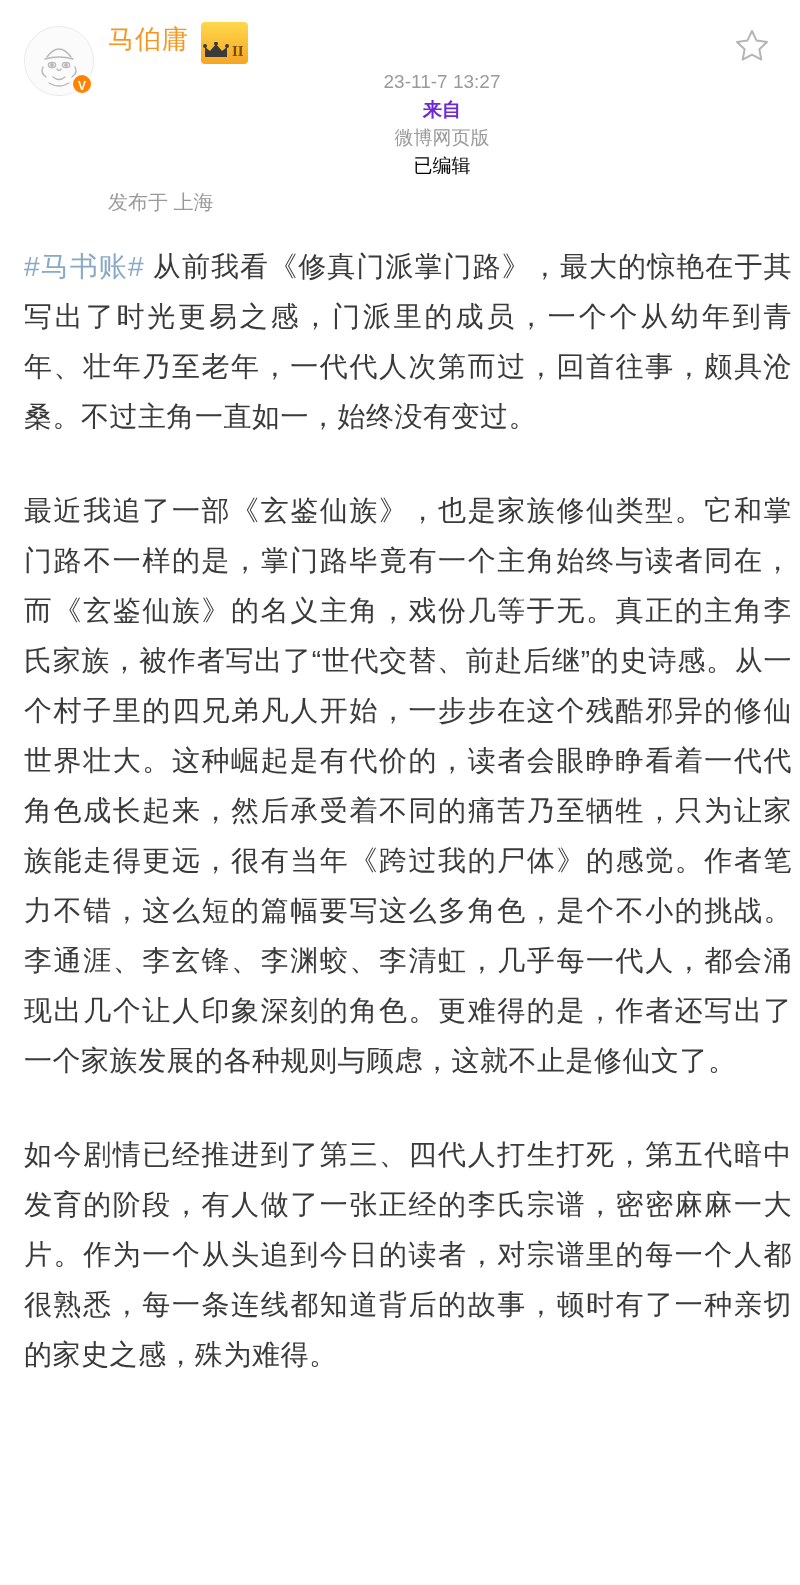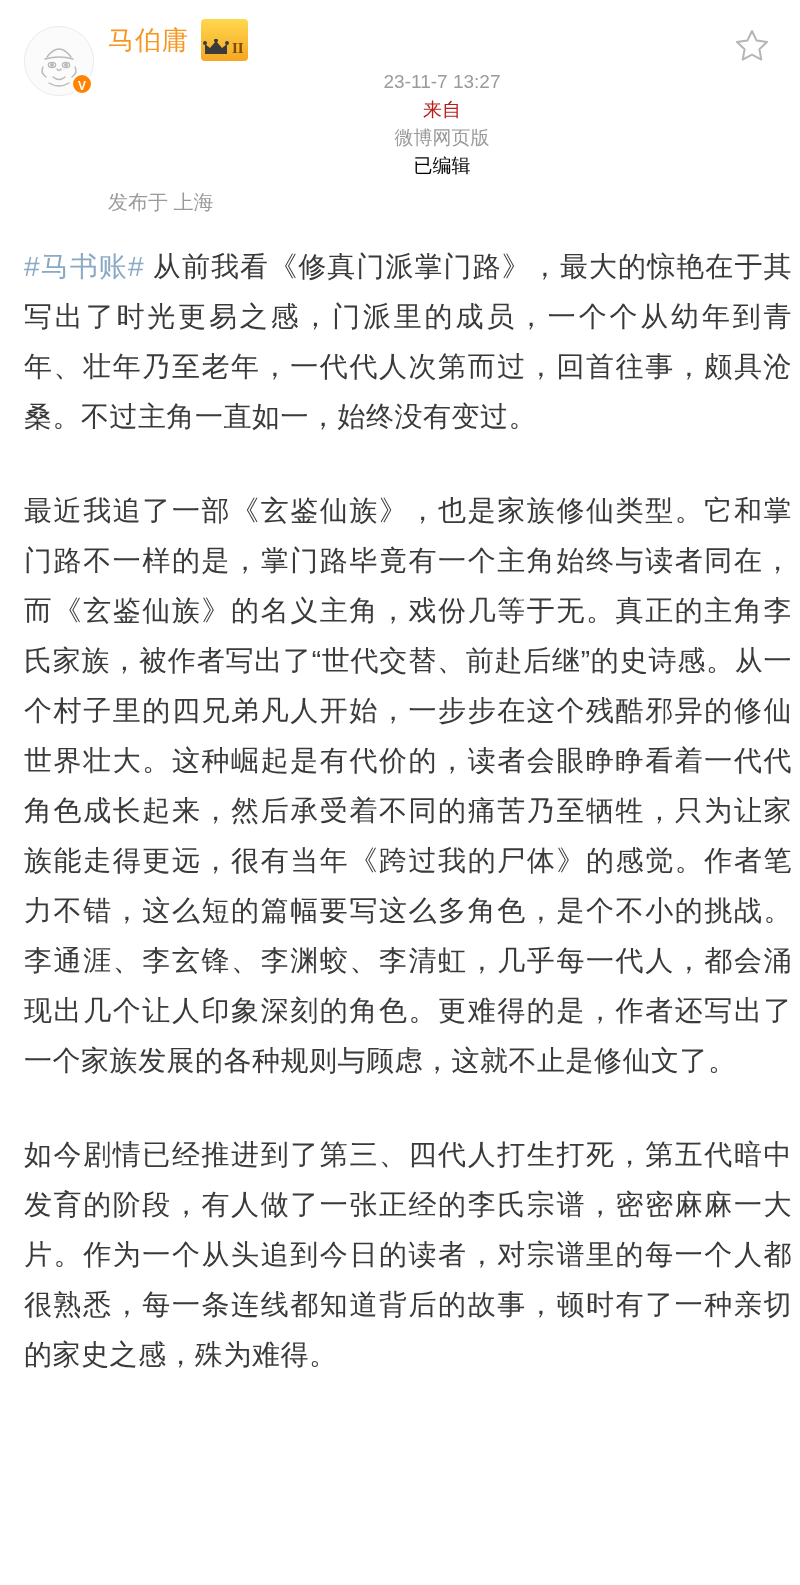--- a/index.html
+++ b/index.html
@@ -62,21 +62,21 @@
     font-weight: bold;
     box-sizing: border-box;
   }
   .head-right {
     margin-left: 16px;
     flex: 1 1 auto;
     min-width: 0;
   }
   .name-row {
     display: flex;
-    align-items: center;
+    align-items: flex-start;
     height: 36px;
   }
   .username {
     font-size: 26px;
     color: #f7961f;
     font-weight: 500;
     letter-spacing: 1px;
   }
   .crown {
     margin-left: 12px;
@@ -100,21 +100,21 @@
     margin-top: 10px;
     font-size: 19px;
     color: #9a9a9a;
     display: flex;
     align-items: center;
     flex-wrap: wrap;
     line-height: 28px;
     flex-direction: column;
   }
   .meta-row .sep { width: 10px; display: inline-block; }
-  .meta-row .from { color: #b91c1c; }
+  .meta-row .from { color: #6d28d9; font-weight: bold; }
   .meta-row .src { color: #9a9a9a; }
   .meta-row .edited { color: #000000; }
   .region-row {
     margin-top: 8px;
     font-size: 20px;
     color: #9a9a9a;
     line-height: 28px;
   }
   .star-btn {
     position: absolute;

